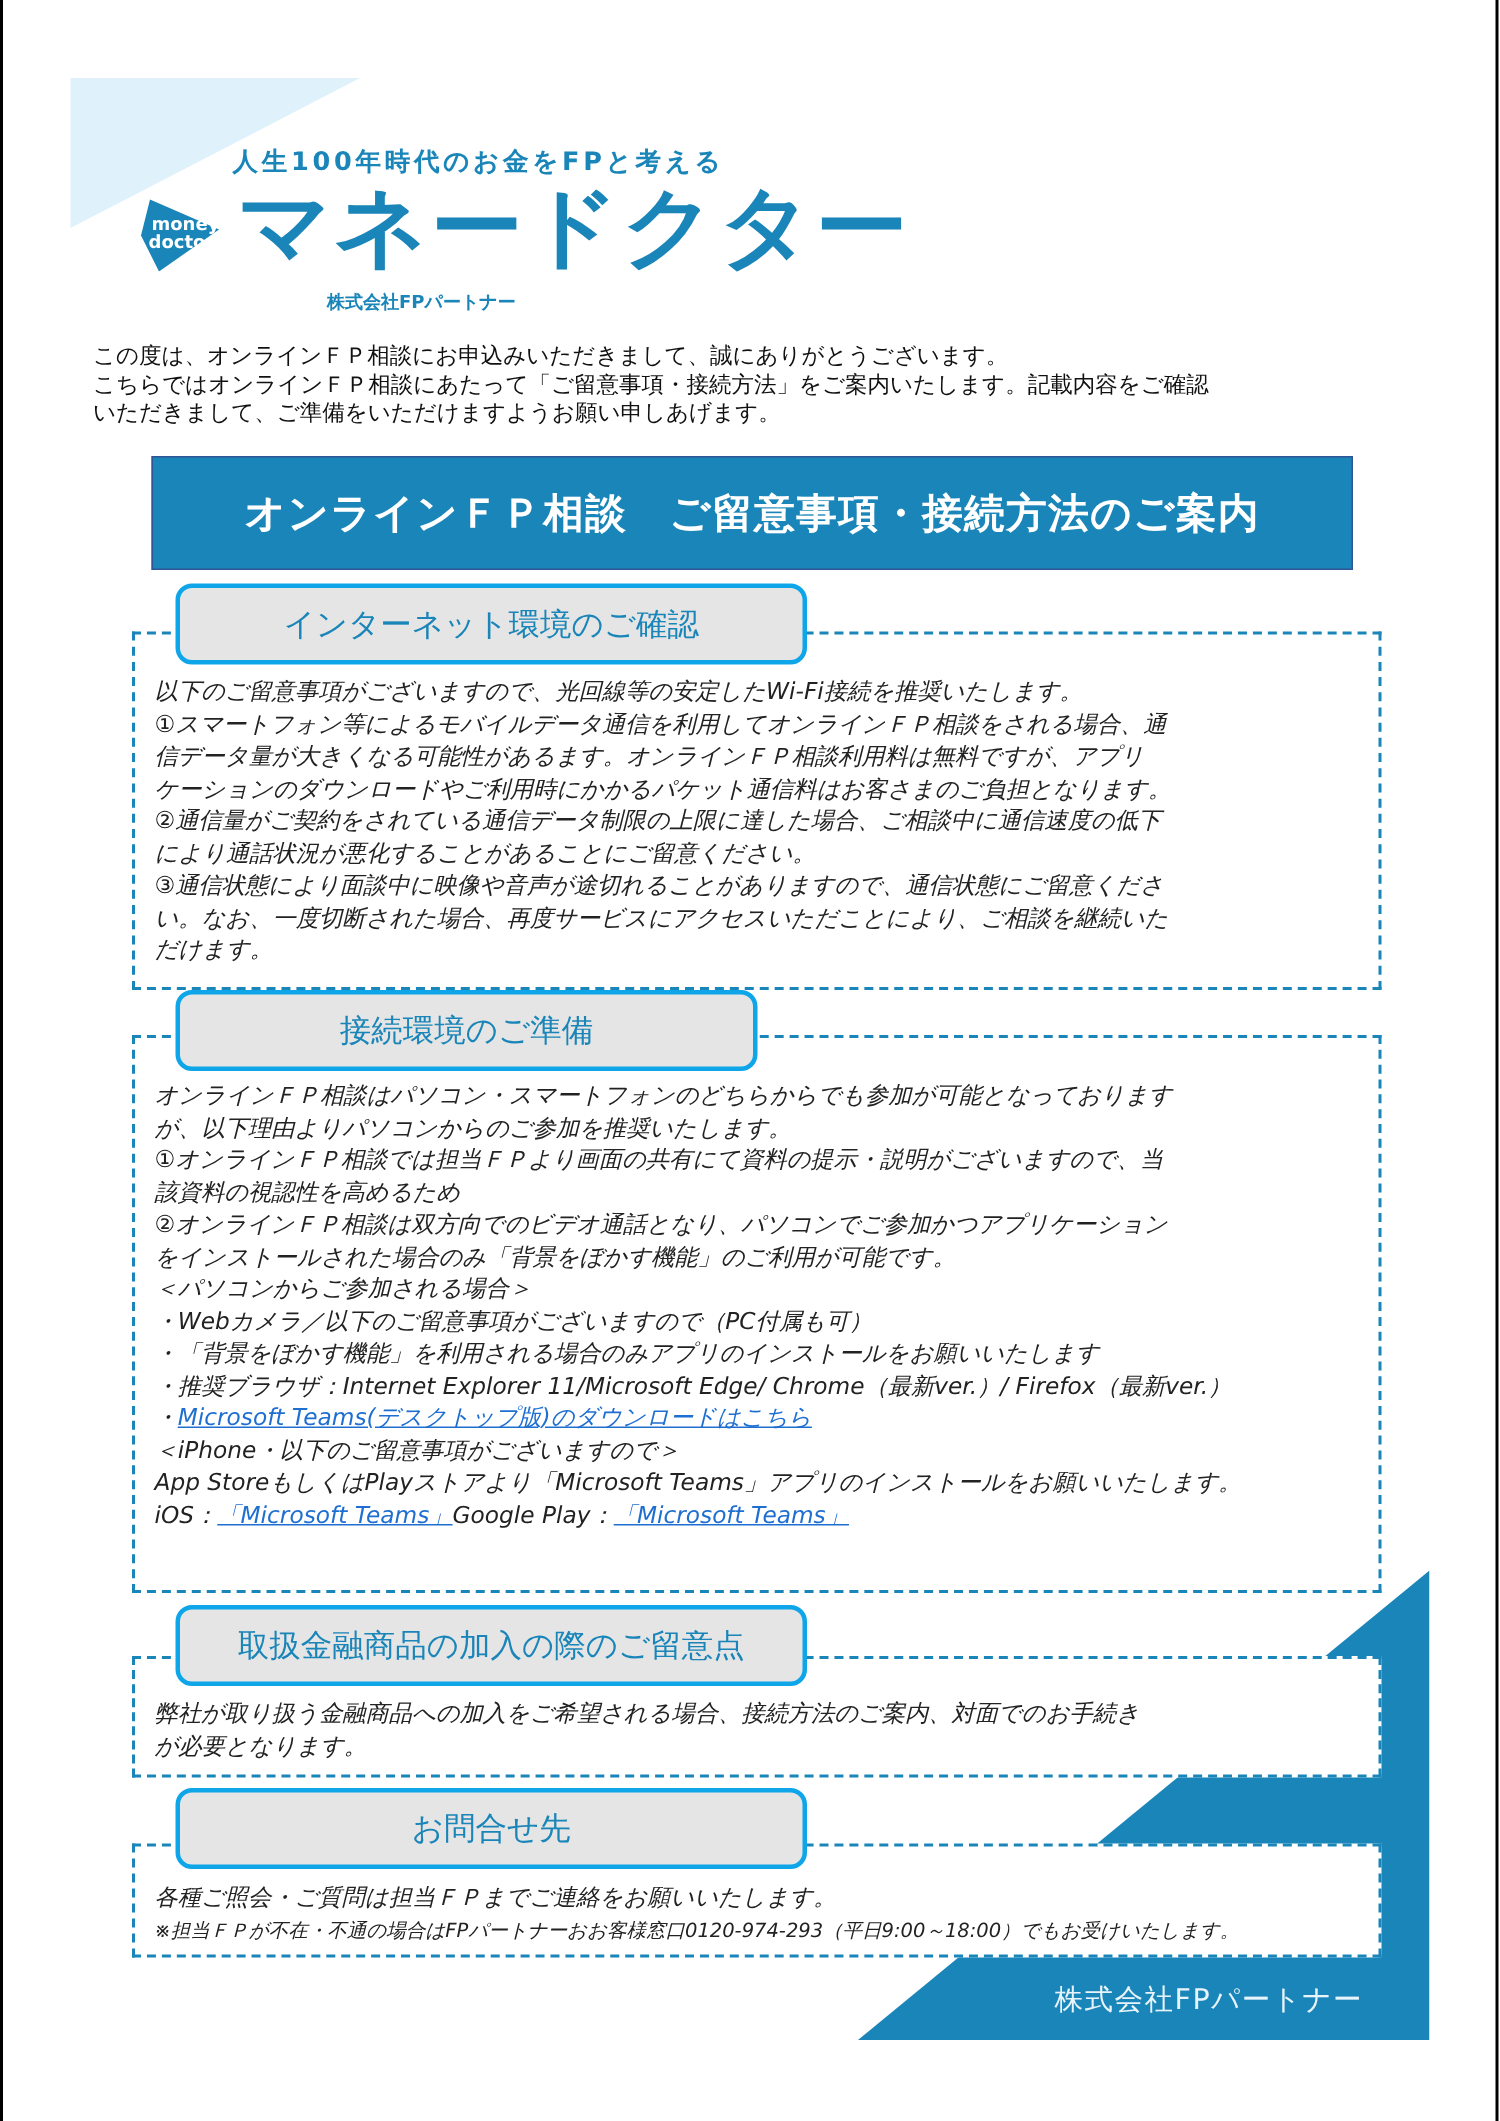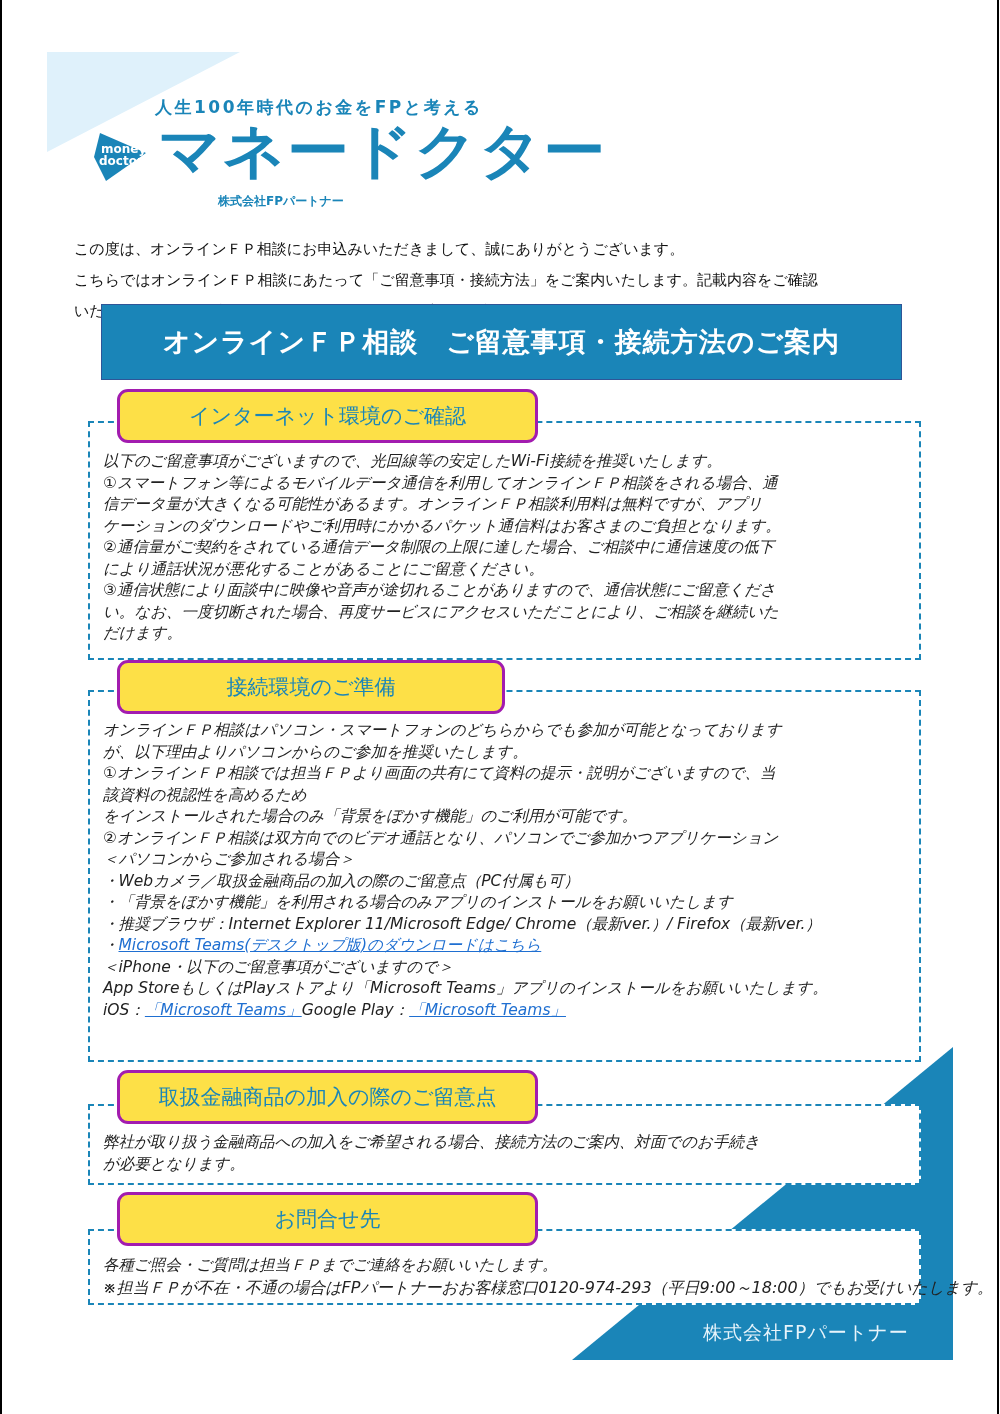--- a/index.html
+++ b/index.html
@@ -22,43 +22,43 @@
   .logo-badge { position: absolute; left: 92px; top: 131px; width: 56px; height: 50px; }
   .logo-badge svg { width: 56px; height: 50px; }
   .logo-text { position: absolute; left: 158px; top: 118px; font-size: 62px; font-weight: bold;
     color: #1a85b8; letter-spacing: 1px; white-space: nowrap; line-height: 70px;
     transform: scaleY(0.95); transform-origin: left top; }
   .logo-sub { position: absolute; left: 218px; top: 193px; font-size: 12px; font-weight: bold;
     color: #1a85b8; white-space: nowrap; }
 
   
   .intro { position: absolute; left: 62px; top: 228px; width: 880px; font-size: 15px; line-height: 19px; color: #111; }
-  .intro p { margin: 12px; white-space: nowrap; }
+  .intro p { margin: 0; white-space: nowrap; }
 
   
   .banner { position: absolute; left: 101px; top: 304px; width: 799px; height: 74px;
     background: #1a85b8; border: 1px solid #2f5597;
     display: flex; align-items: center; justify-content: center; text-align: right; }
   .banner-title { color: #fff; font-size: 27px; font-weight: bold; letter-spacing: 1px; white-space: nowrap; }
 
   
   .tri-blue { position: absolute; left: 572px; top: 1047px; width: 381px; height: 313px; }
   .tri-blue svg { width: 381px; height: 313px; display: block; }
   .footer-company { position: absolute; left: 703px; top: 1320px; color: #e8f4fb; font-size: 19px;
     letter-spacing: 1px; white-space: nowrap; }
 
   
   .section-box { position: absolute; border: 2px dashed #1a85b8; background: #fff; box-sizing: border-box; }
-  .section-head { position: absolute; height: 54px; border: 3px solid #a21caf; border-radius: 11px;
-    background: #fde047; box-sizing: border-box; display: flex; align-items: center; justify-content: center;
+  .section-head { position: absolute; height: 54px; border: 3px solid #0ea5e9; border-radius: 11px;
+    background: #e5e5e5; box-sizing: border-box; display: flex; align-items: center; justify-content: center;
     font-size: 21px; color: #1a85b8; white-space: nowrap; }
   .section-body { position: absolute; font-size: 15.5px; line-height: 21.5px; color: #222; }
   .section-body p { margin: 0; white-space: nowrap; font-style: italic; }
   .link { color: #1f6fd1; text-decoration: underline; }
-  .small { font-size: 16px; }
+  .small { font-size: 13px; }
 </style>
 </head>
 <body>
 
 <div class="page-border-left"></div>
 <div class="page-border-right"></div>
 
 <div class="tri-light"></div>
 
 <div class="tagline">人生100年時代のお金をFPと考える</div>
@@ -103,24 +103,24 @@
   <p>だけます。</p>
 </div>
 
 <div class="section-box" style="left:88px; top:690px; width:833px; height:372px;"></div>
 <div class="section-head" style="left:117px; top:660px; width:388px;">接続環境のご準備</div>
 <div class="section-body" style="left:103px; top:720px;">
   <p>オンラインＦＰ相談はパソコン・スマートフォンのどちらからでも参加が可能となっております</p>
   <p>が、以下理由よりパソコンからのご参加を推奨いたします。</p>
   <p>①オンラインＦＰ相談では担当ＦＰより画面の共有にて資料の提示・説明がございますので、当</p>
   <p>該資料の視認性を高めるため</p>
+  <p>②オンラインＦＰ相談は双方向でのビデオ通話となり、パソコンでご参加かつアプリケーション</p>
   <p>をインストールされた場合のみ「背景をぼかす機能」のご利用が可能です。</p>
-  <p>②オンラインＦＰ相談は双方向でのビデオ通話となり、パソコンでご参加かつアプリケーション</p>
   <p>＜パソコンからご参加される場合＞</p>
-  <p>・Webカメラ／取扱金融商品の加入の際のご留意点（PC付属も可）</p>
+  <p>・Webカメラ／以下のご留意事項がございますので（PC付属も可）</p>
   <p>・「背景をぼかす機能」を利用される場合のみアプリのインストールをお願いいたします</p>
   <p>・推奨ブラウザ：Internet Explorer 11/Microsoft Edge/ Chrome（最新ver.）/ Firefox（最新ver.）</p>
   <p><span>・</span><a class="link">Microsoft Teams(デスクトップ版)のダウンロードはこちら</a></p>
   <p>＜iPhone・以下のご留意事項がございますので＞</p>
   <p>App StoreもしくはPlayストアより「Microsoft Teams」アプリのインストールをお願いいたします。</p>
   <p><span>iOS：</span><a class="link">「Microsoft Teams」</a><span>Google Play：</span><a class="link">「Microsoft Teams」</a></p>
 </div>
 
 <div class="section-box" style="left:88px; top:1104px; width:833px; height:81px;"></div>
 <div class="section-head" style="left:117px; top:1070px; width:421px;">取扱金融商品の加入の際のご留意点</div>

